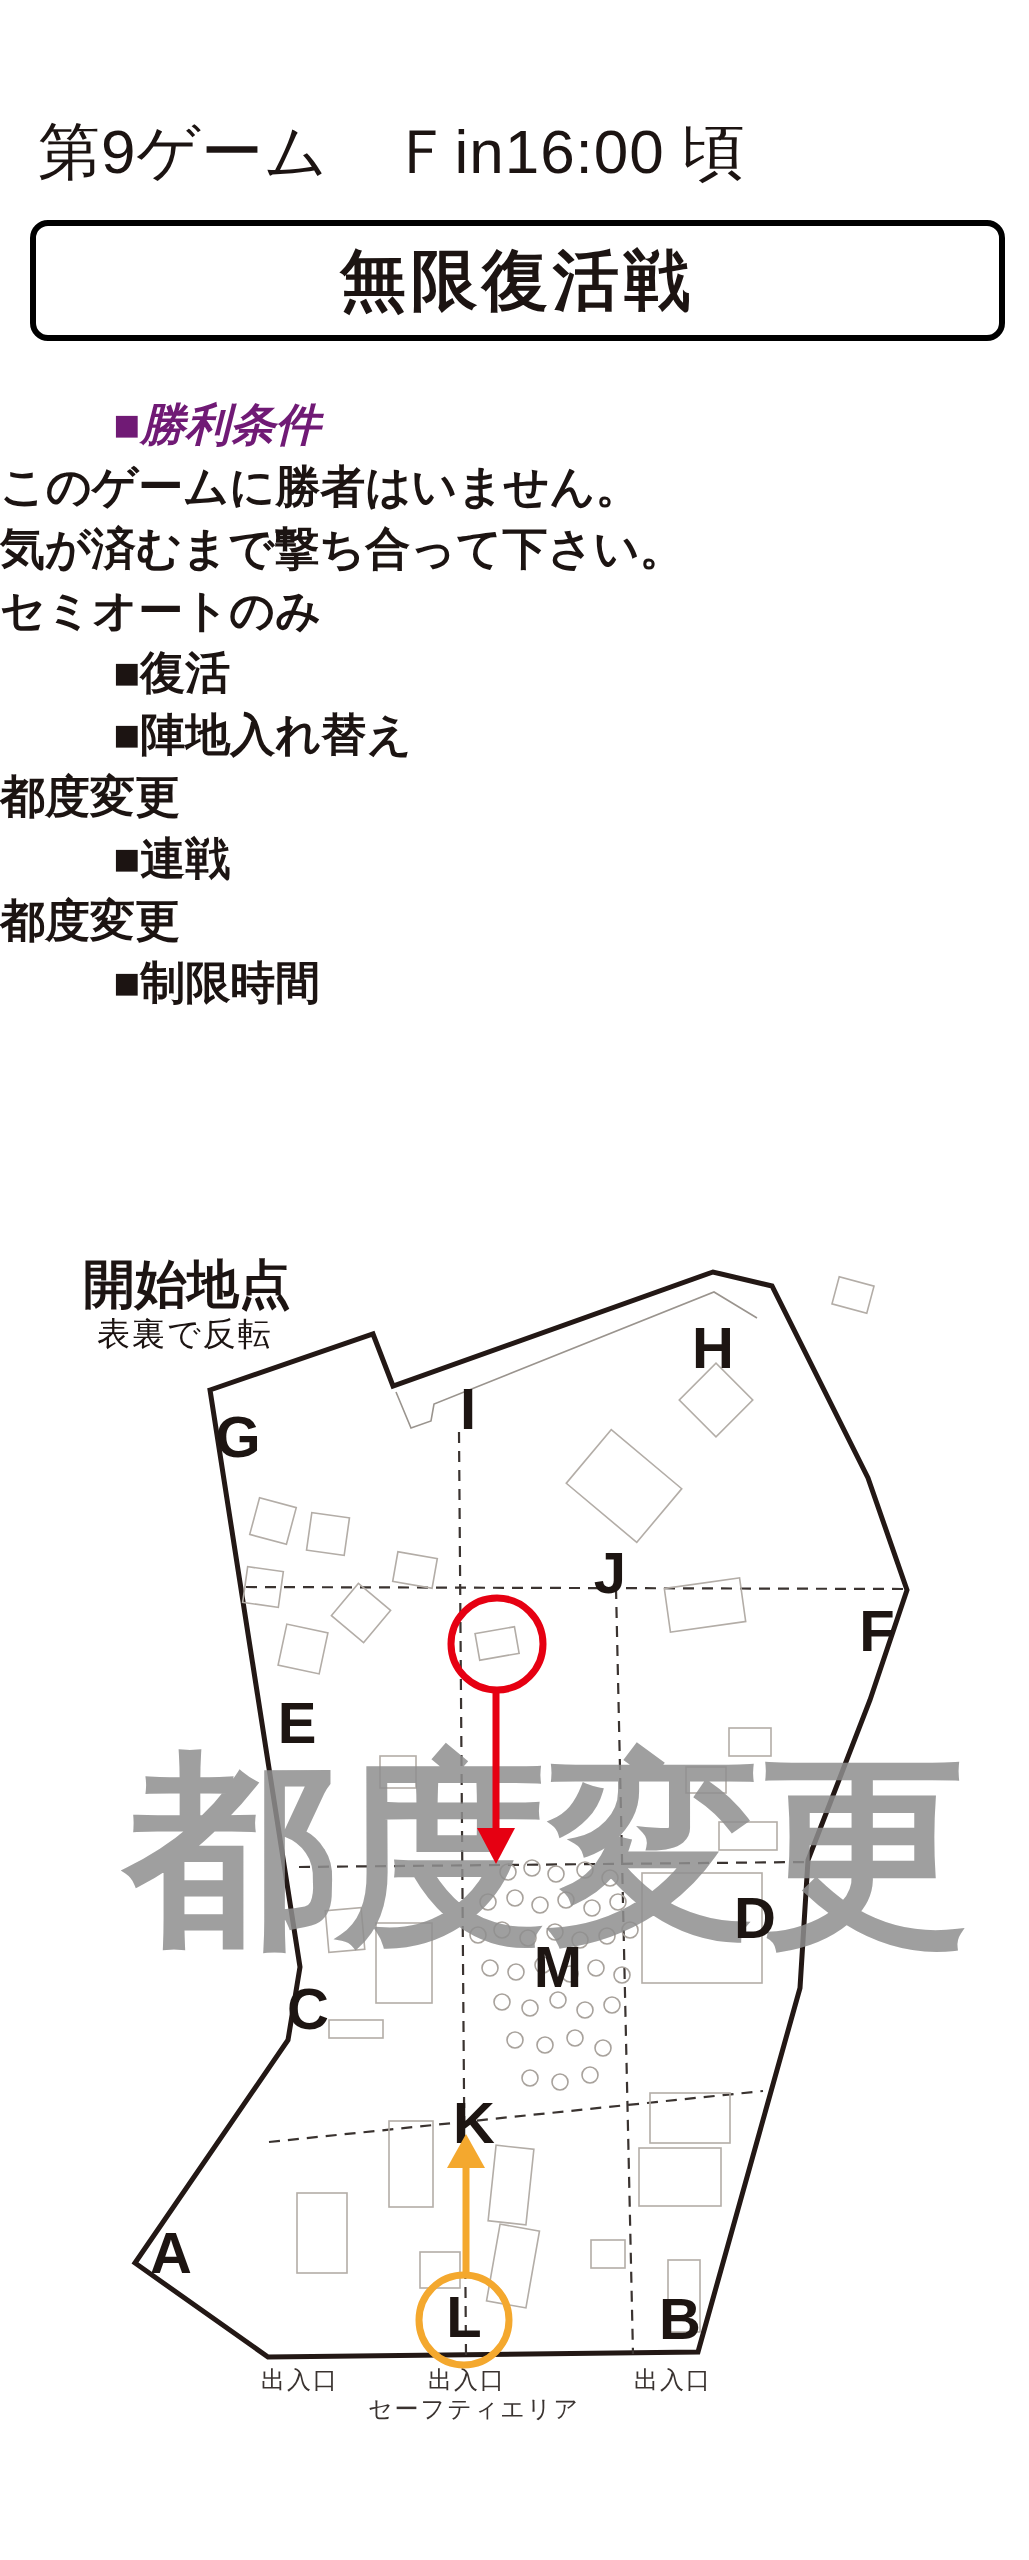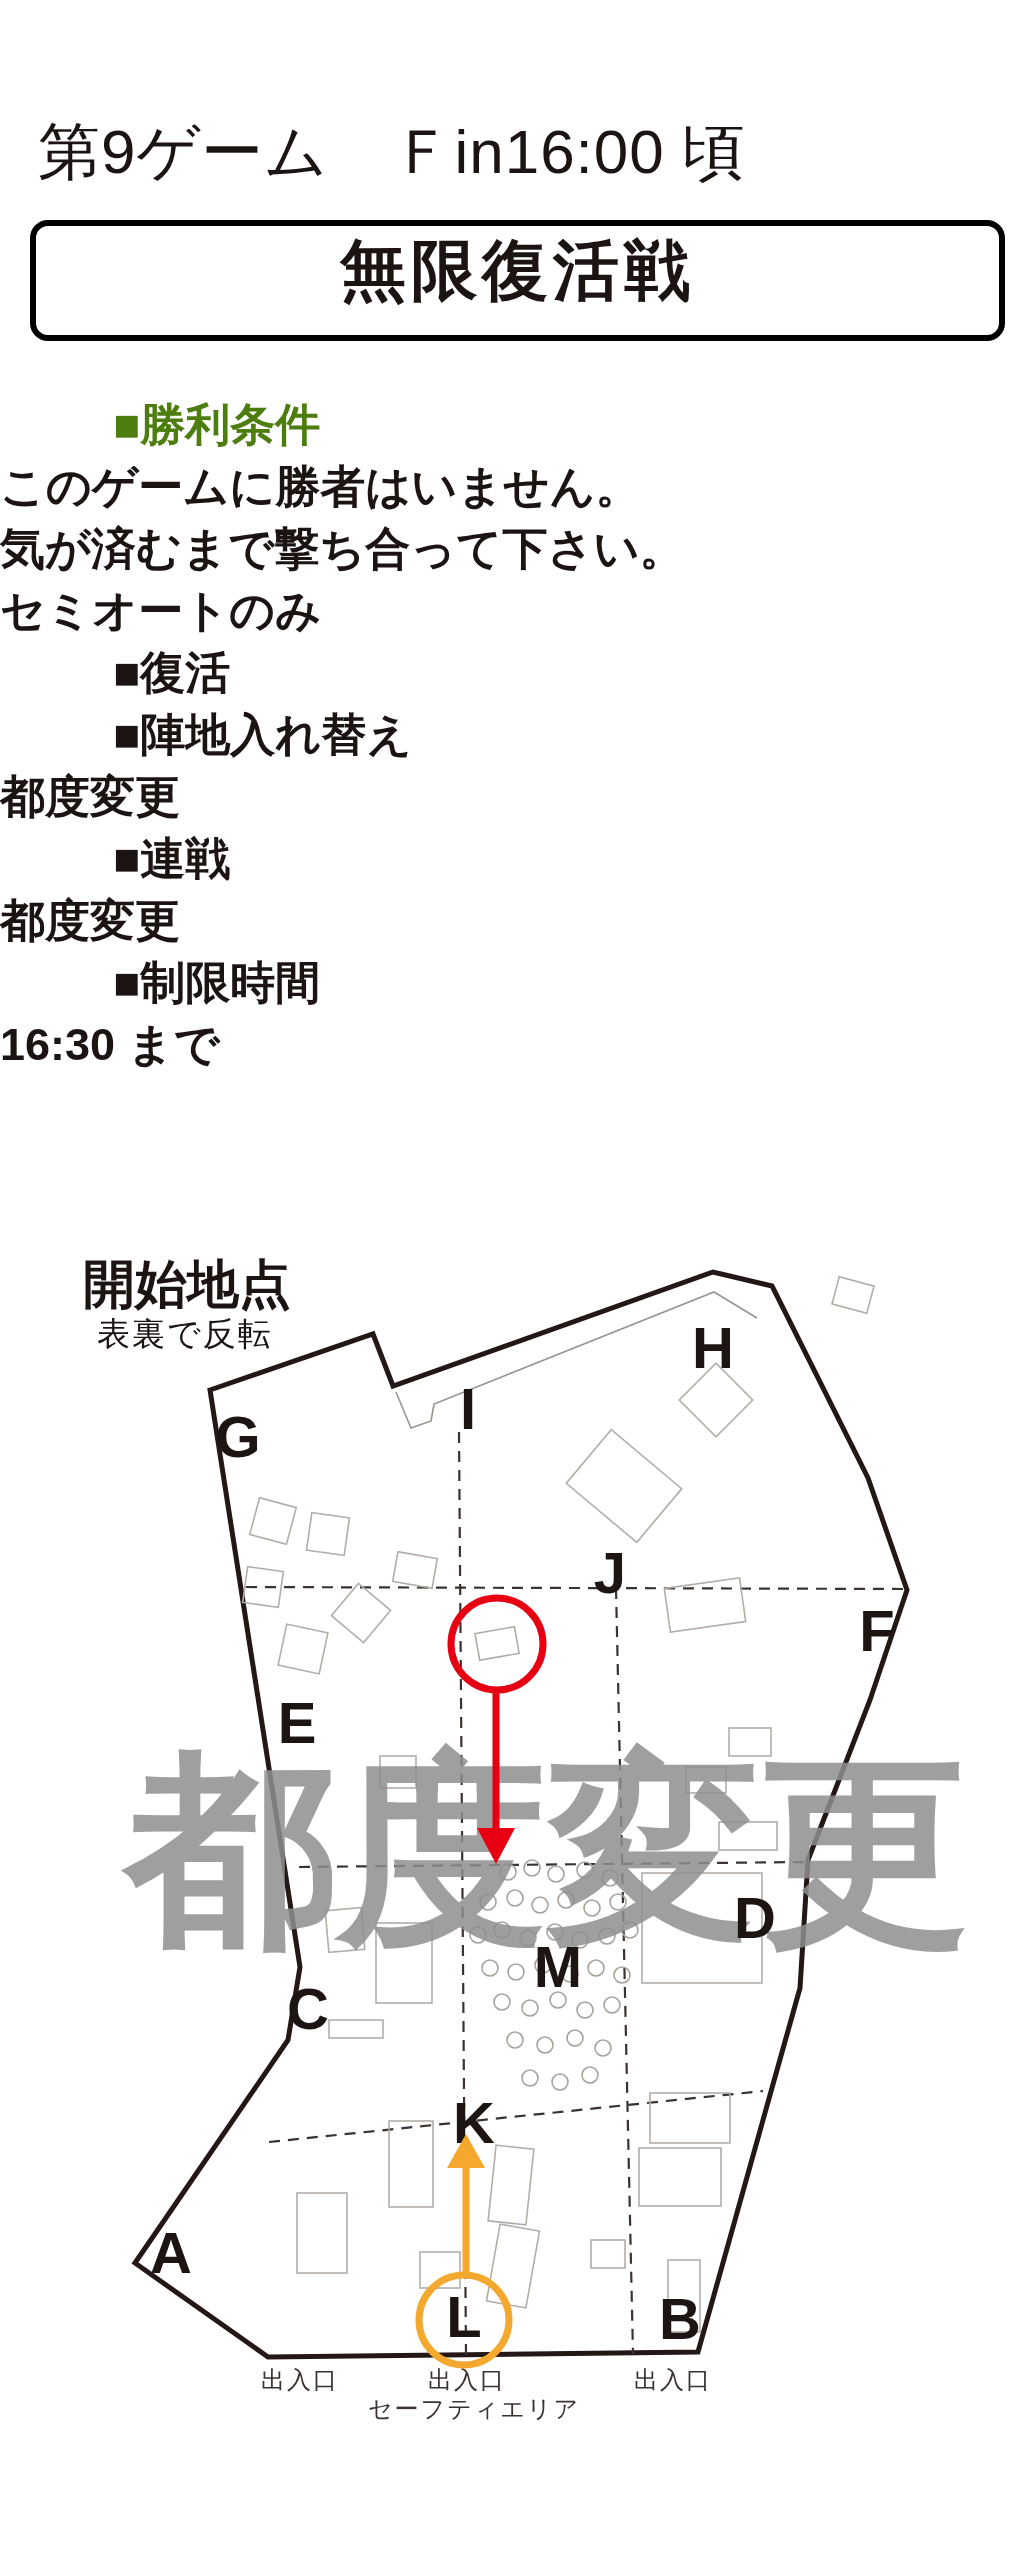--- a/index.html
+++ b/index.html
@@ -8,21 +8,21 @@
     background:#ffffff;color:#1c1412;
     font-family:"Liberation Sans",sans-serif;
   }
   .game-title{
     position:absolute;left:38px;top:110px;
     font-size:62px;font-weight:normal;letter-spacing:1px;white-space:pre;
   }
   .mode-box{
     position:absolute;left:30px;top:220px;width:963px;height:109px;
     border:6px solid #000;border-radius:18px;
-    display:flex;align-items:flex-start;justify-content:center;background:#fff;
+    display:flex;align-items:center;justify-content:center;background:#fff;
   }
   .mode-box span{font-size:66px;font-weight:bold;letter-spacing:5px;}
   .rules{position:absolute;left:0;top:394px;width:1029px;}
   .rule-line{height:62px;line-height:62px;font-size:45px;font-weight:bold;white-space:pre;}
   .rule-line.heading{padding-left:113px;}
   .rule-line.detail{}
   .map-title{position:absolute;left:83px;top:1250px;font-size:52px;font-weight:bold;}
   .map-subtitle{position:absolute;left:97px;top:1312px;font-size:33px;font-weight:normal;letter-spacing:2px;}
   svg.map{position:absolute;left:0;top:0;width:1029px;height:2560px;}
   .outline{fill:#ffffff;stroke:#231815;stroke-width:5;stroke-linejoin:miter;}
@@ -37,31 +37,30 @@
 </head>
 <body>
 
 <div class="game-title">第9ゲーム　Ｆin16:00 頃</div>
 
 <div class="mode-box">
   <span>無限復活戦</span>
 </div>
 
 <div class="rules">
-    <div class="rule-line heading" style="color: #4d7c0f;">■勝利条件</div>
+    <div class="rule-line heading" style="color: #701a75; font-style: italic;">■勝利条件</div>
     <div class="rule-line detail">このゲームに勝者はいません。</div>
     <div class="rule-line detail">気が済むまで撃ち合って下さい。</div>
     <div class="rule-line detail">セミオートのみ</div>
     <div class="rule-line heading">■復活</div>
     <div class="rule-line heading">■陣地入れ替え</div>
     <div class="rule-line detail">都度変更</div>
     <div class="rule-line heading">■連戦</div>
     <div class="rule-line detail">都度変更</div>
     <div class="rule-line heading">■制限時間</div>
-    <div class="rule-line detail">16:30 まで</div>
   </div>
 
 <div class="map-title">開始地点</div>
 <div class="map-subtitle">表裏で反転</div>
 
 <svg class="map" viewBox="0 0 1029 2560">
 
   <g>
     <polygon class="outline" points="210,1390 373,1334 393,1386 713,1272 772,1286 868,1478 907,1590 870,1700 808,1860 800,1988 698,2352 268,2357 135,2263 288,2040 300,1967"></polygon>
     <polyline class="inner" points="396,1392 411,1428 431,1421 434,1404 714,1292 757,1318"></polyline>

